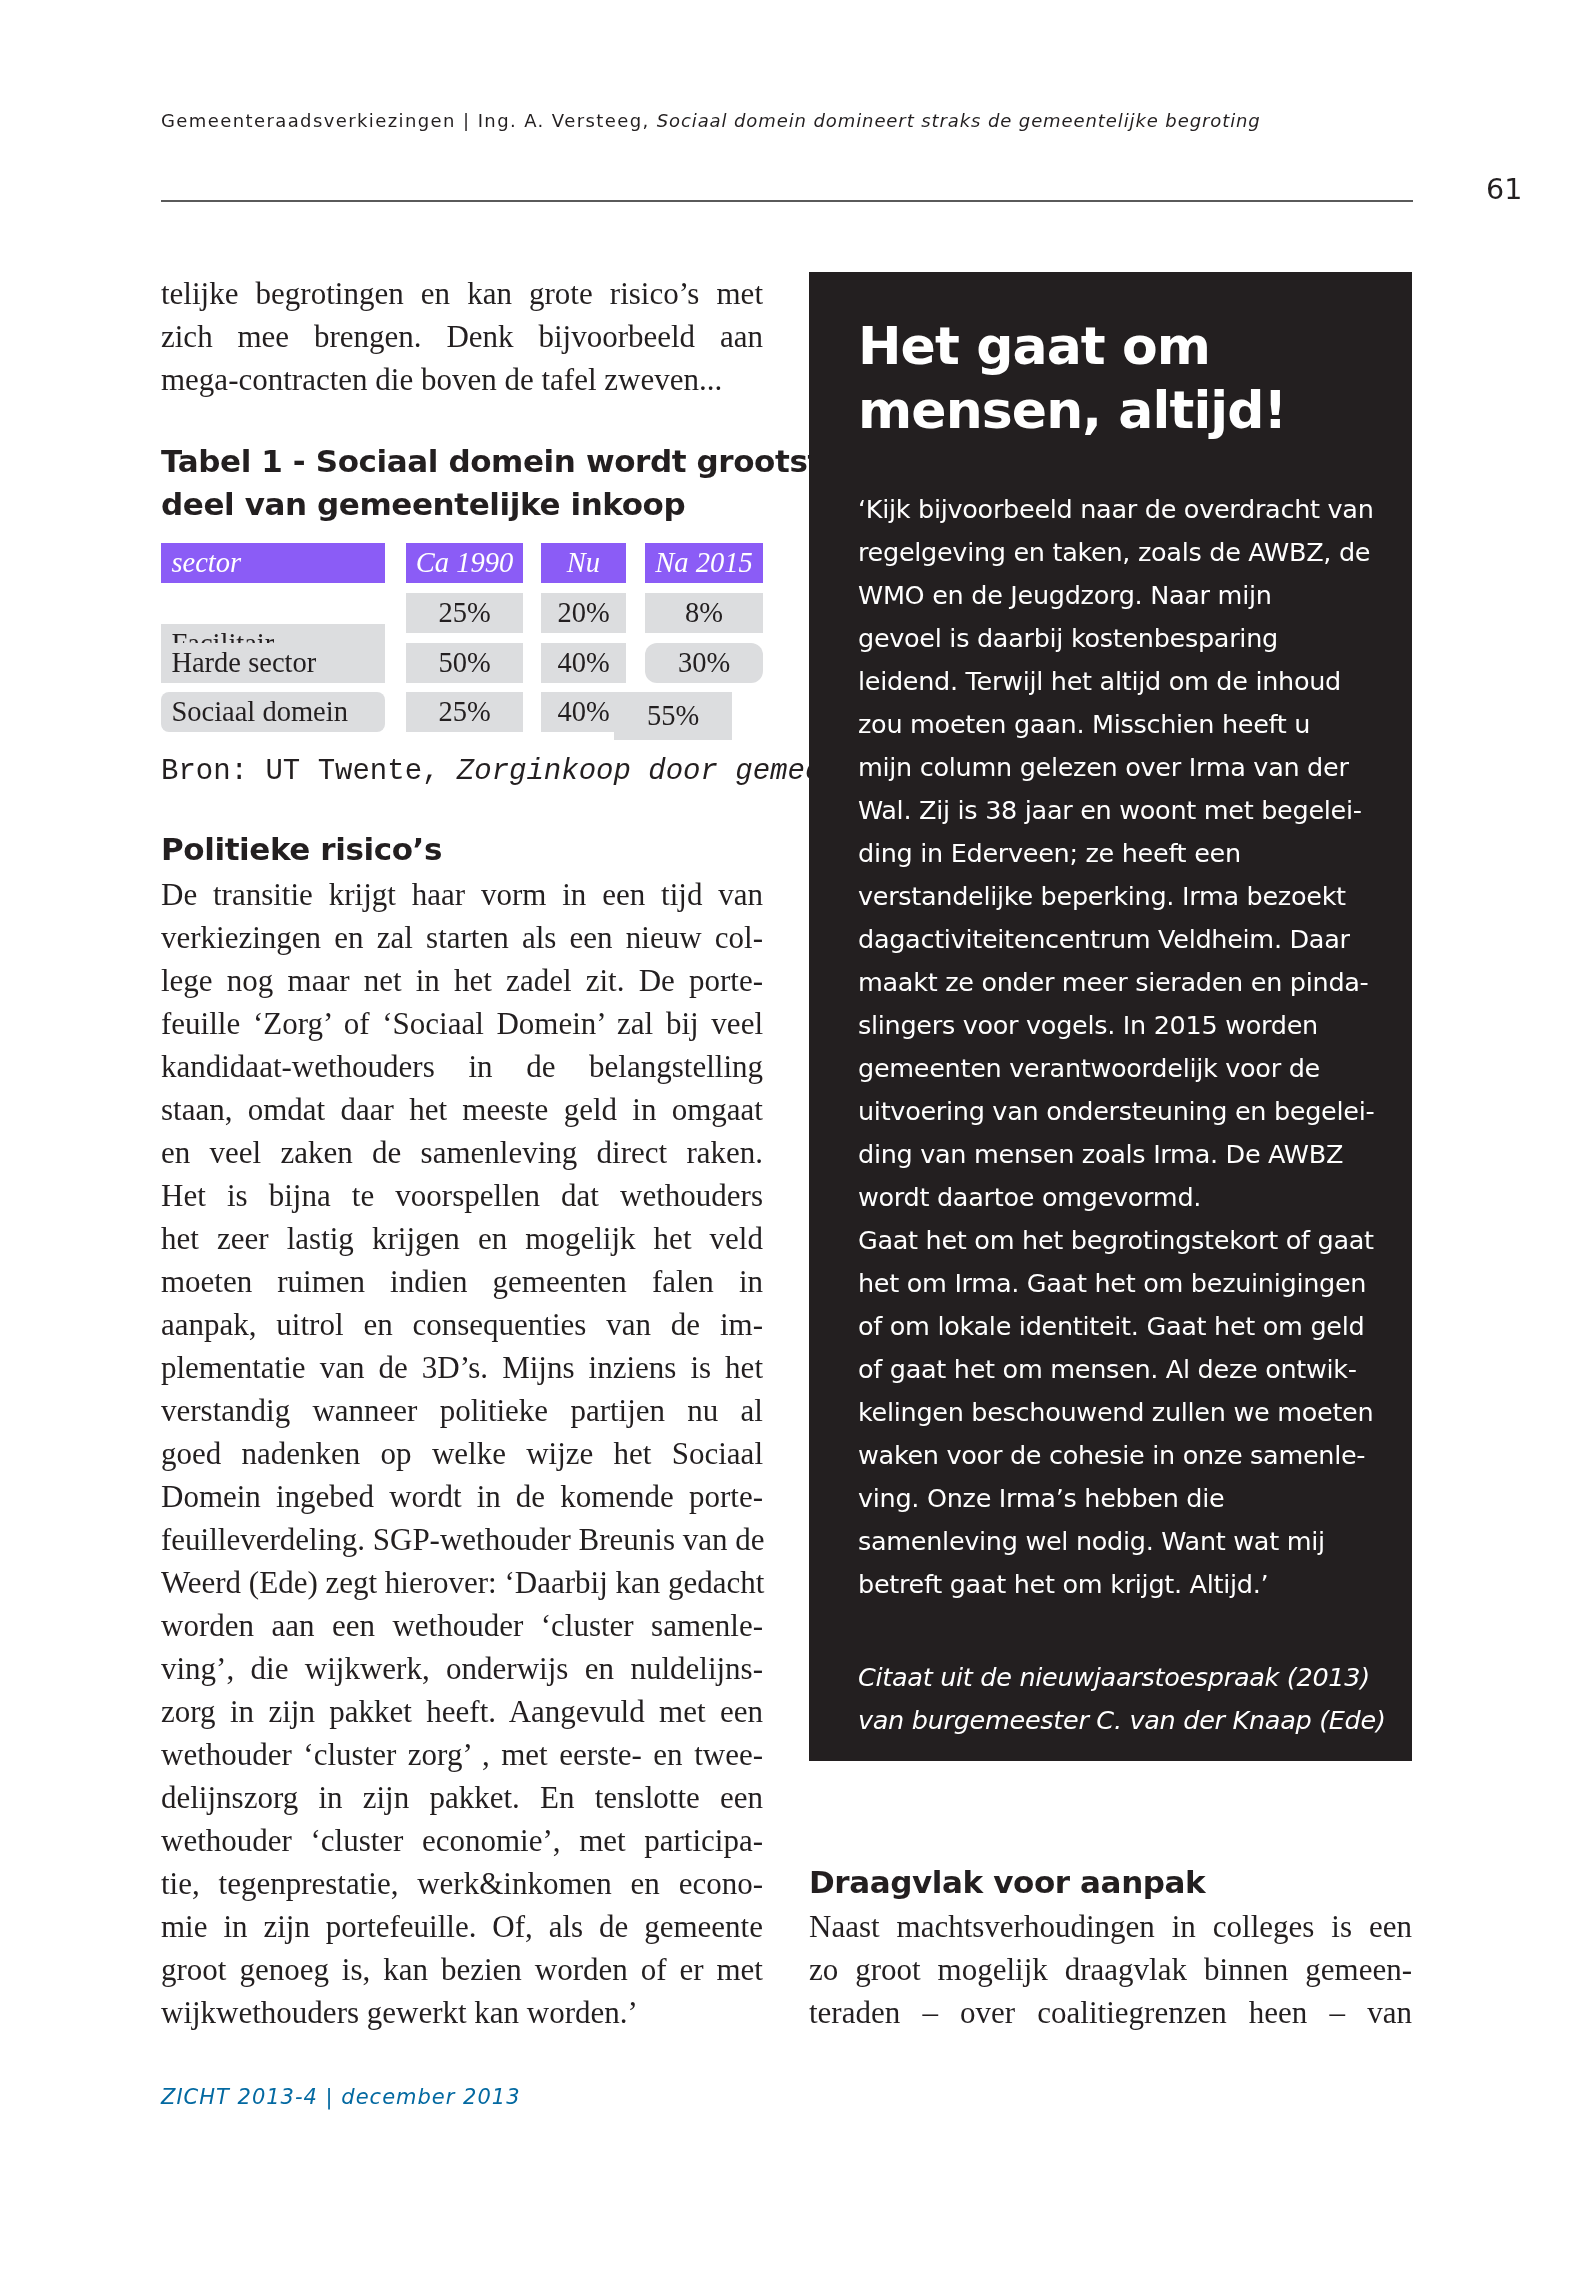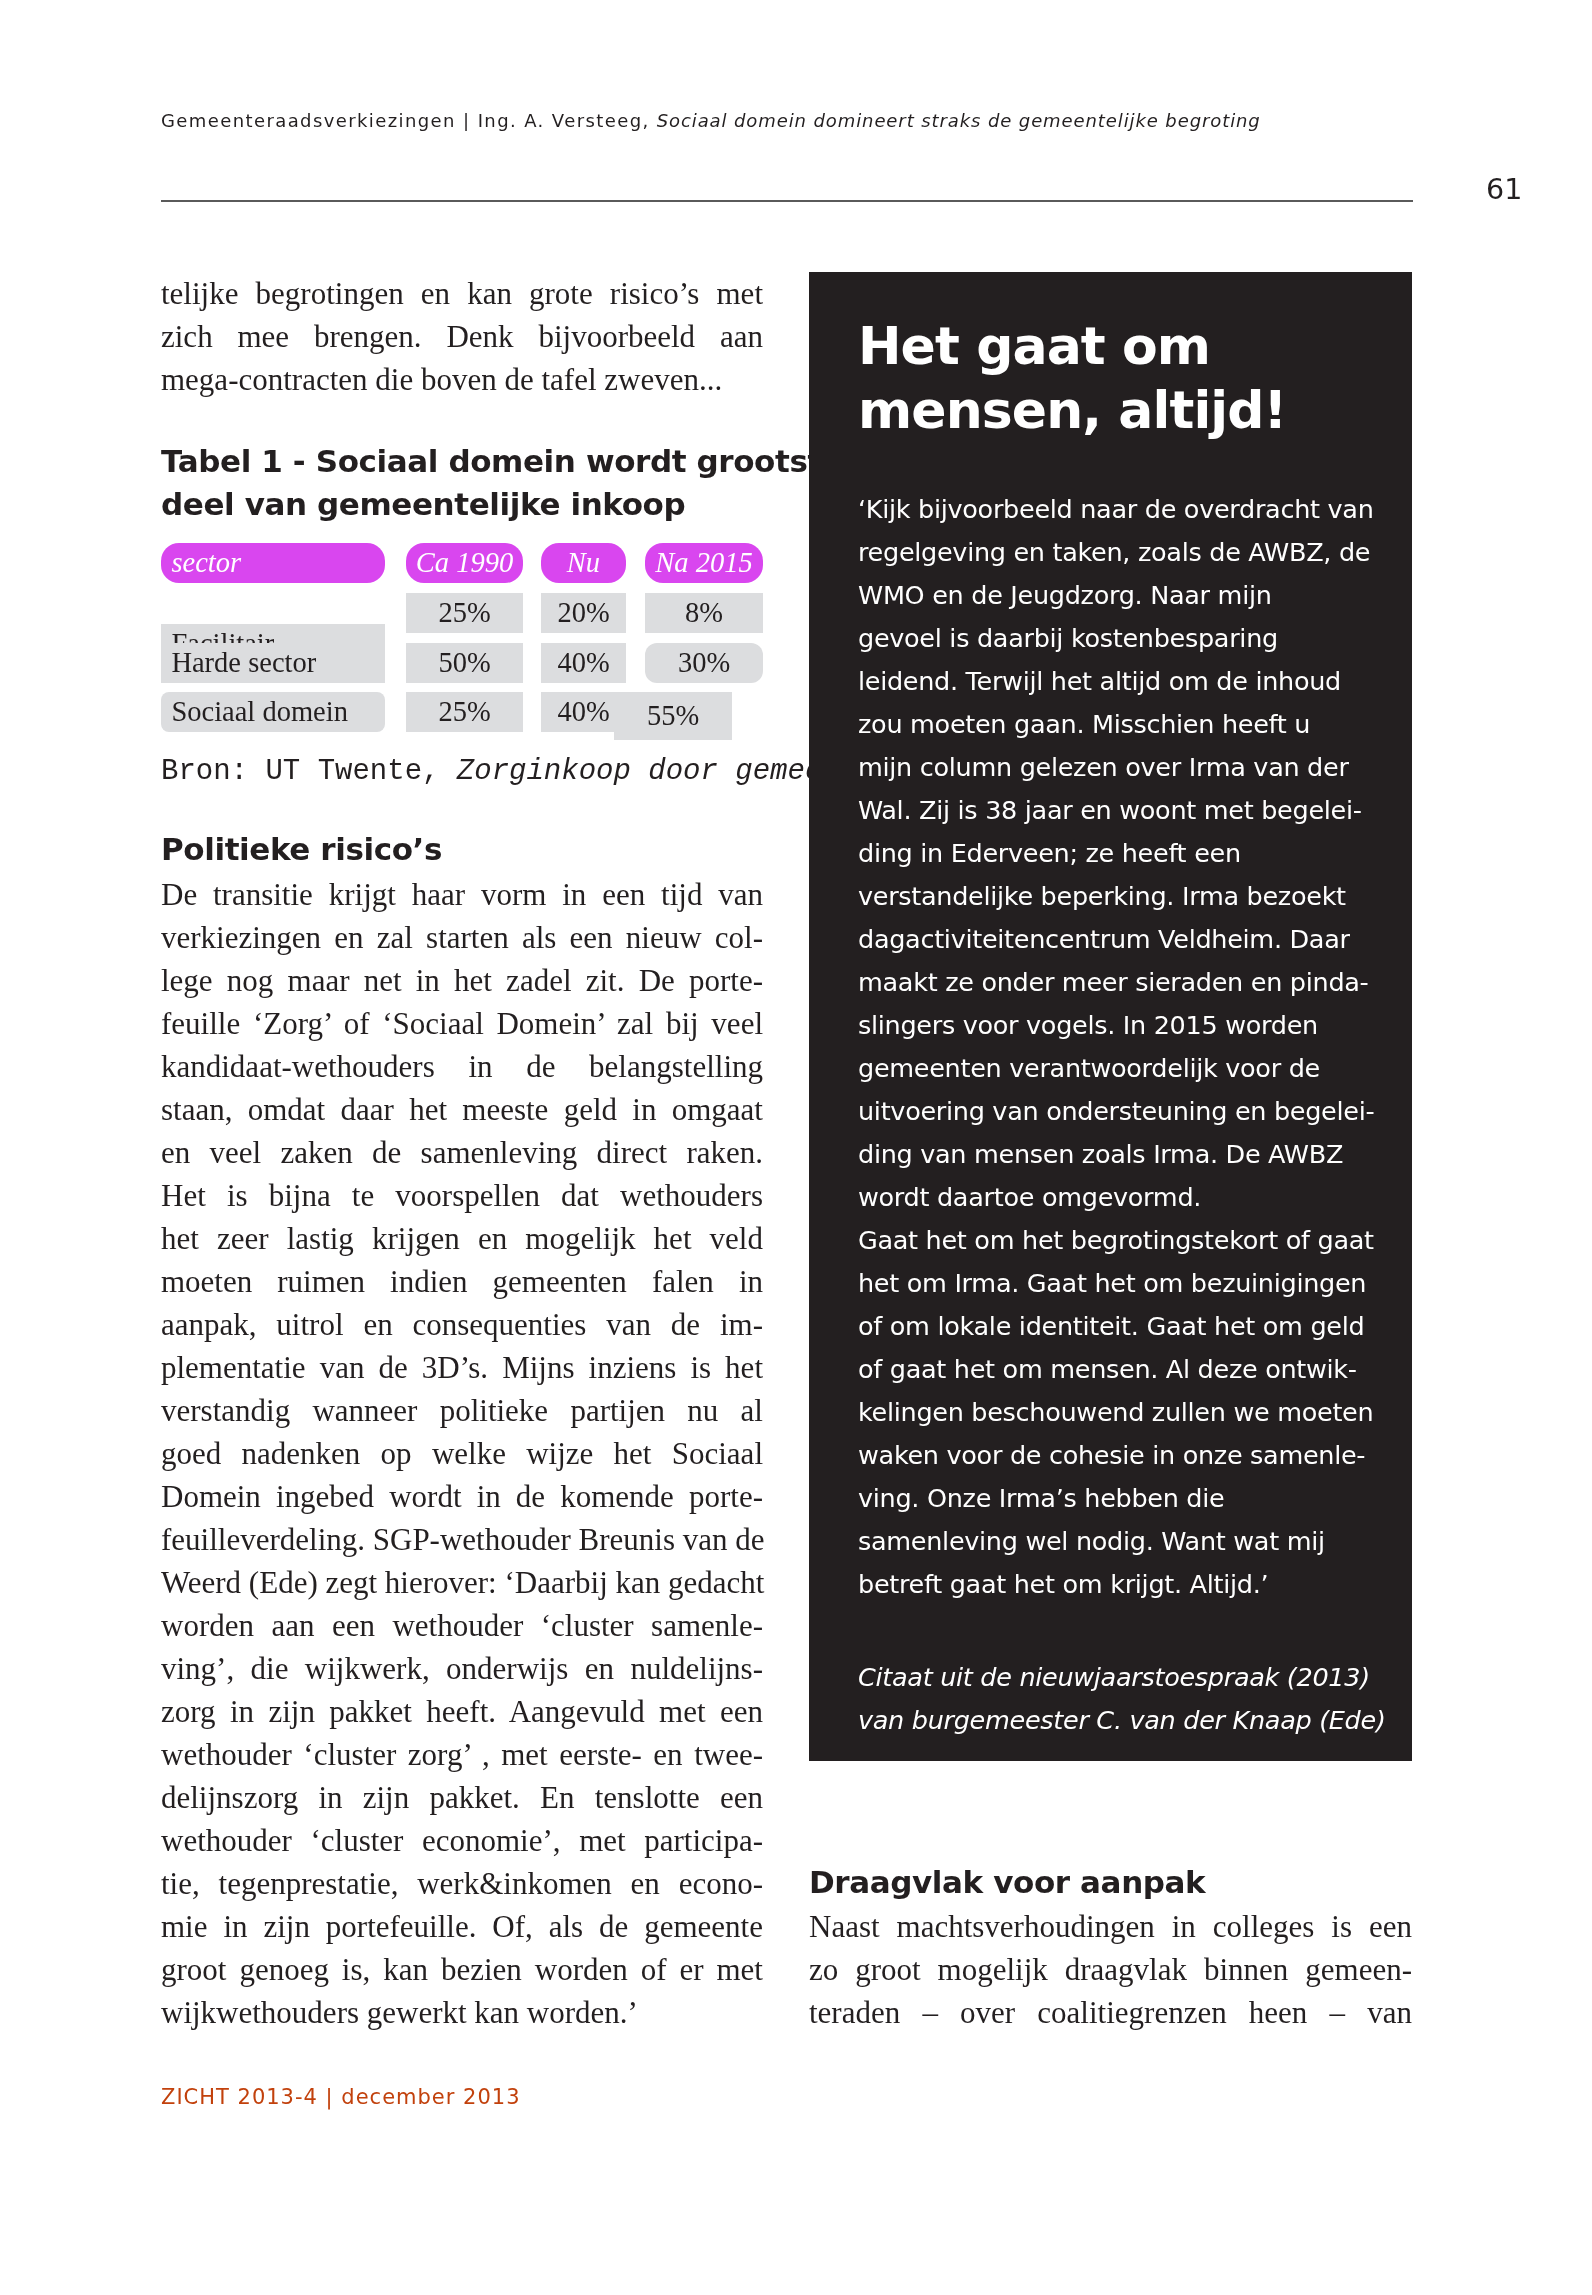--- a/index.html
+++ b/index.html
@@ -9,35 +9,35 @@
   .running-head .ital { font-style:italic; letter-spacing:0.9px; }
   .rule { left:161px; top:200px; width:1252px; height:1.7px; background:#5a5a5a; }
   .page-num { left:1486px; top:173px; font-family:"DejaVu Sans", sans-serif; font-size:28.5px; color:#231f20; }
   .col-left { left:161px; width:602px; }
   .serif { font-family:"Liberation Serif", serif; font-size:31px; line-height:43px; color:#231f20; }
   .line { display:block; white-space:nowrap; text-align:justify; text-align-last:justify; height:43px; }
   .line.last { text-align-last:left; }
   .sans-head { font-family:"DejaVu Sans", sans-serif; font-weight:bold; color:#231f20; letter-spacing:-0.4px; }
   .table-title { left:161px; top:440px; font-size:31px; line-height:43px; }
   .tcell { position:absolute; font-family:"Liberation Serif", serif; font-size:28.5px; box-sizing:border-box; display:flex; align-items:center; }
-  .th { background:#d946ef; color:#fff; font-style:italic;border-radius:18px; }
+  .th { background:#8b5cf6; color:#fff; font-style:italic; }
   .td { background:#dcdddf; color:#231f20; }
   .left-align { padding-left:10.4px; justify-content:flex-start; }
   .center { justify-content:center; }
   .source { left:161px; top:755px; font-family:Liberation Mono, monospace; font-size:29px; color:#231f20; white-space:nowrap; }
   .source i { font-style:italic; }
   .h2 { font-size:31px; line-height:43px; }
   .box { left:809px; top:272px; width:603px; height:1489px; background:#231f20; }
   .box-title { left:858px; top:314px; font-family:"DejaVu Sans", sans-serif; font-weight:bold; font-size:52px; line-height:64px; color:#ffffff; letter-spacing:-0.9px; }
   .box-text { left:858px; top:488px; width:518px; font-family:"DejaVu Sans", sans-serif; font-size:25.5px; line-height:43px; color:#ffffff; letter-spacing:-0.3px; }
   .box-text .bl { display:block; white-space:nowrap; height:43px; }
   .citation { left:858px; top:1656px; font-family:"DejaVu Sans", sans-serif; font-style:italic; font-size:25.5px; line-height:43px; color:#ffffff; letter-spacing:-0.3px; }
   .citation .bl { display:block; white-space:nowrap; height:43px; }
   .col-right { left:809px; width:603px; }
-  .footer { left:161px; top:2085px; font-family:"DejaVu Sans", sans-serif; font-size:21px; letter-spacing:1px; color:#c2410c; white-space:nowrap; }
+  .footer { left:161px; top:2085px; font-family:"DejaVu Sans", sans-serif; font-size:21px; letter-spacing:1px; color:#0369a1; white-space:nowrap;font-style:italic; }
 </style>
 </head>
 <body>
 
 <div class="abs running-head">
   <span>Gemeenteraadsverkiezingen</span>
   <span>|</span>
   <span>Ing. A. Versteeg,</span>
   <span class="ital">Sociaal domein domineert straks de gemeentelijke begroting</span>
 </div>

